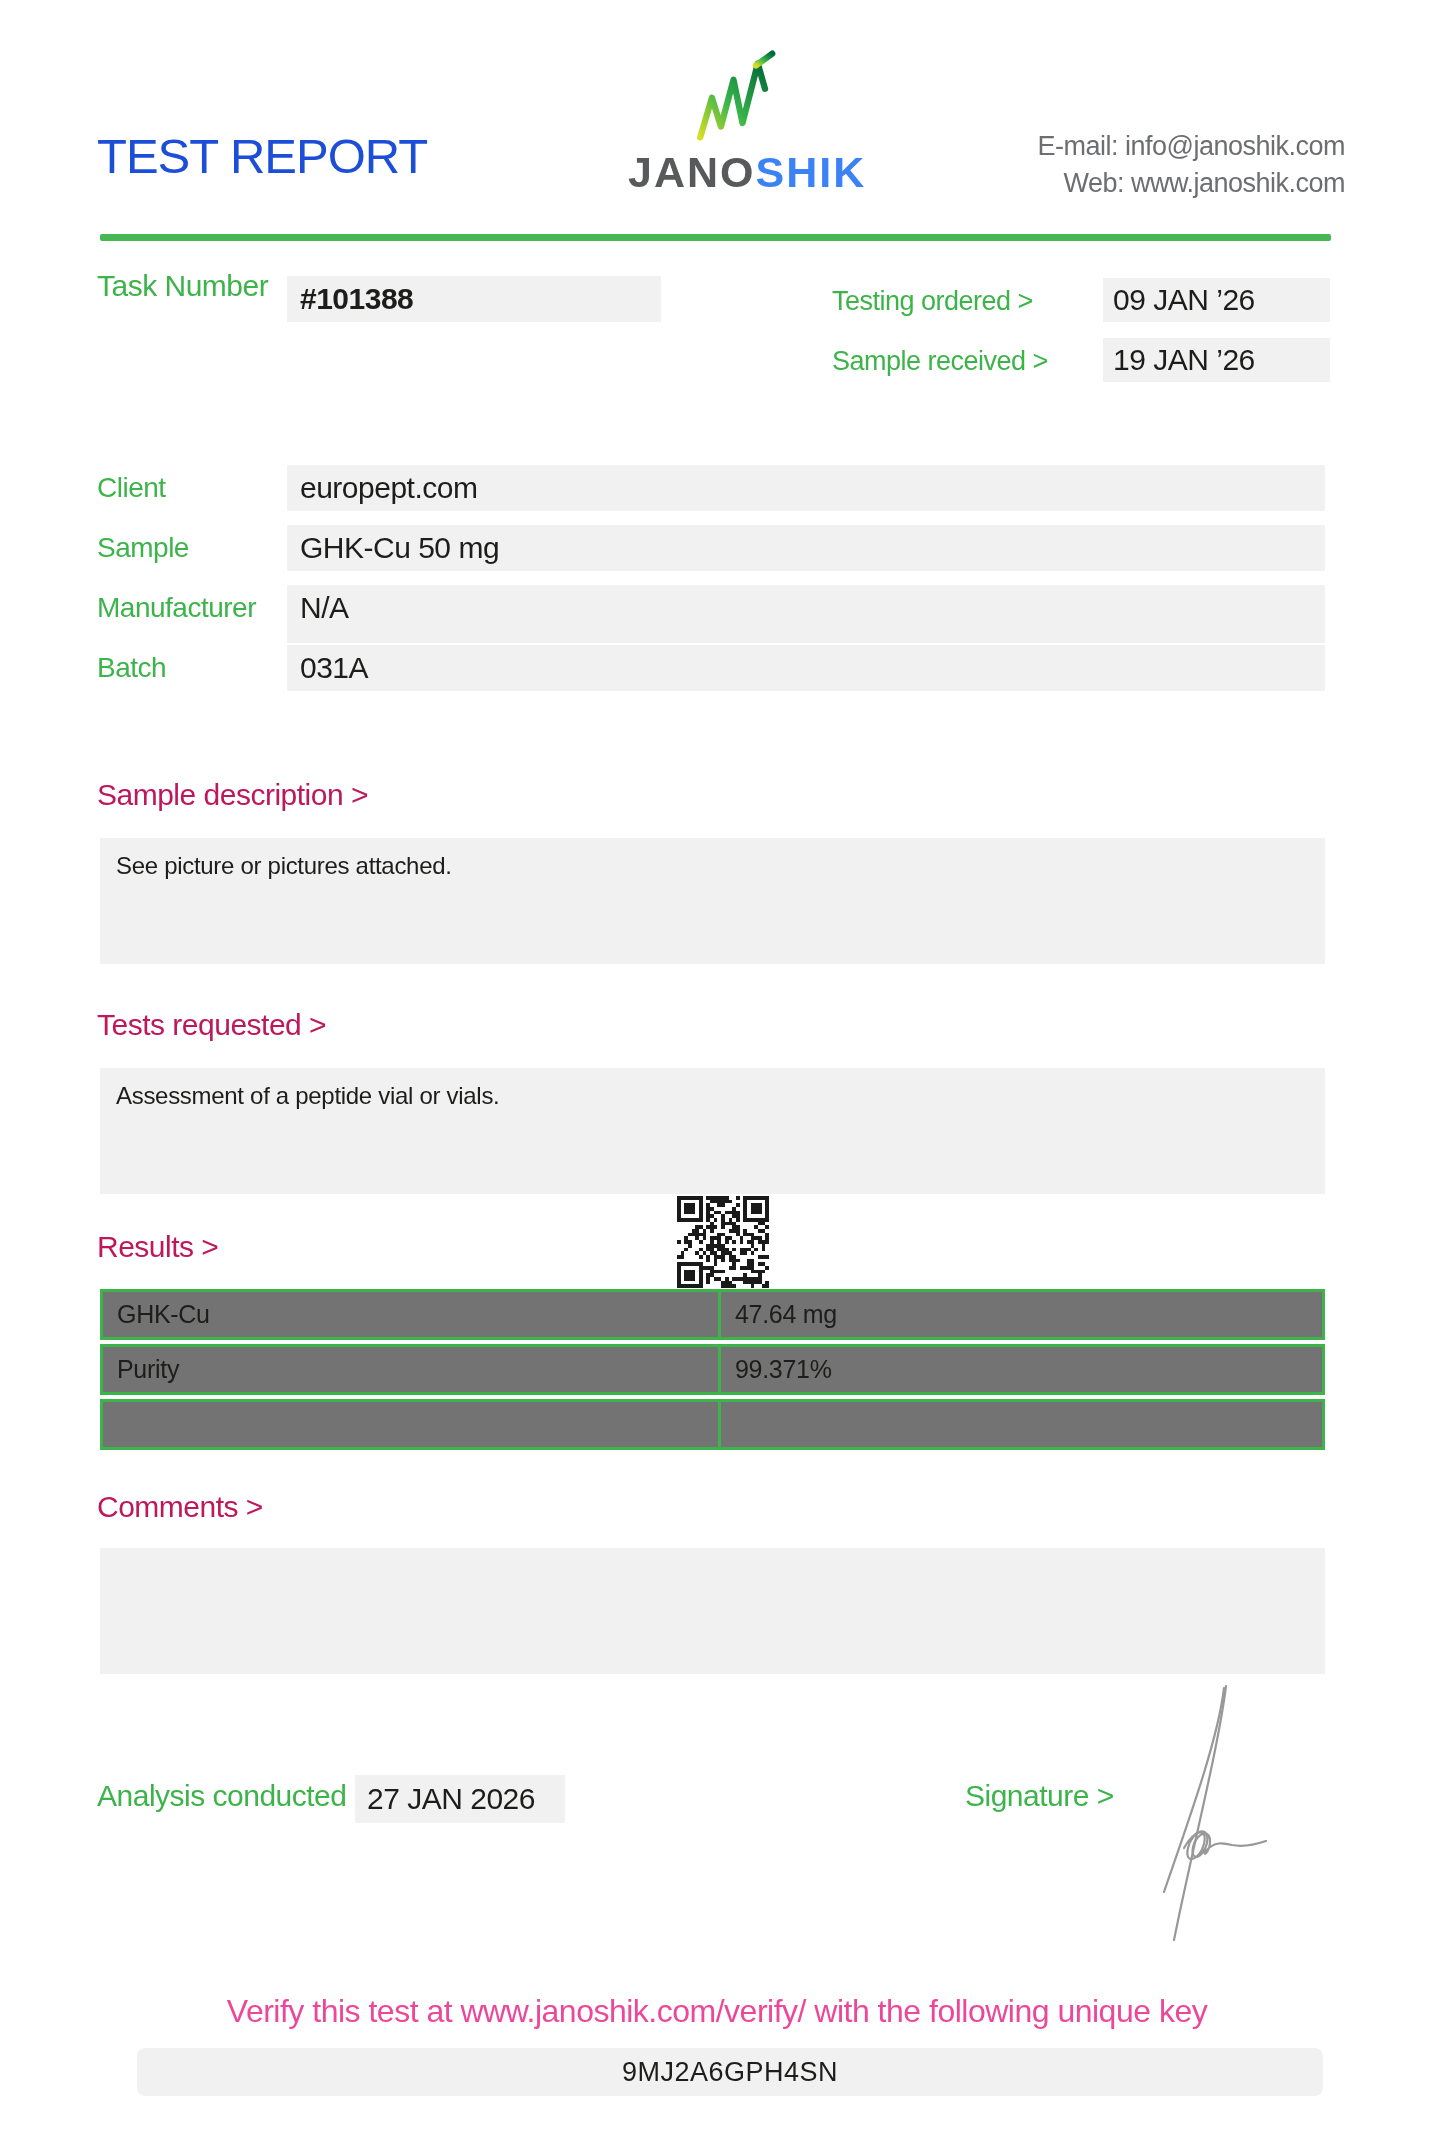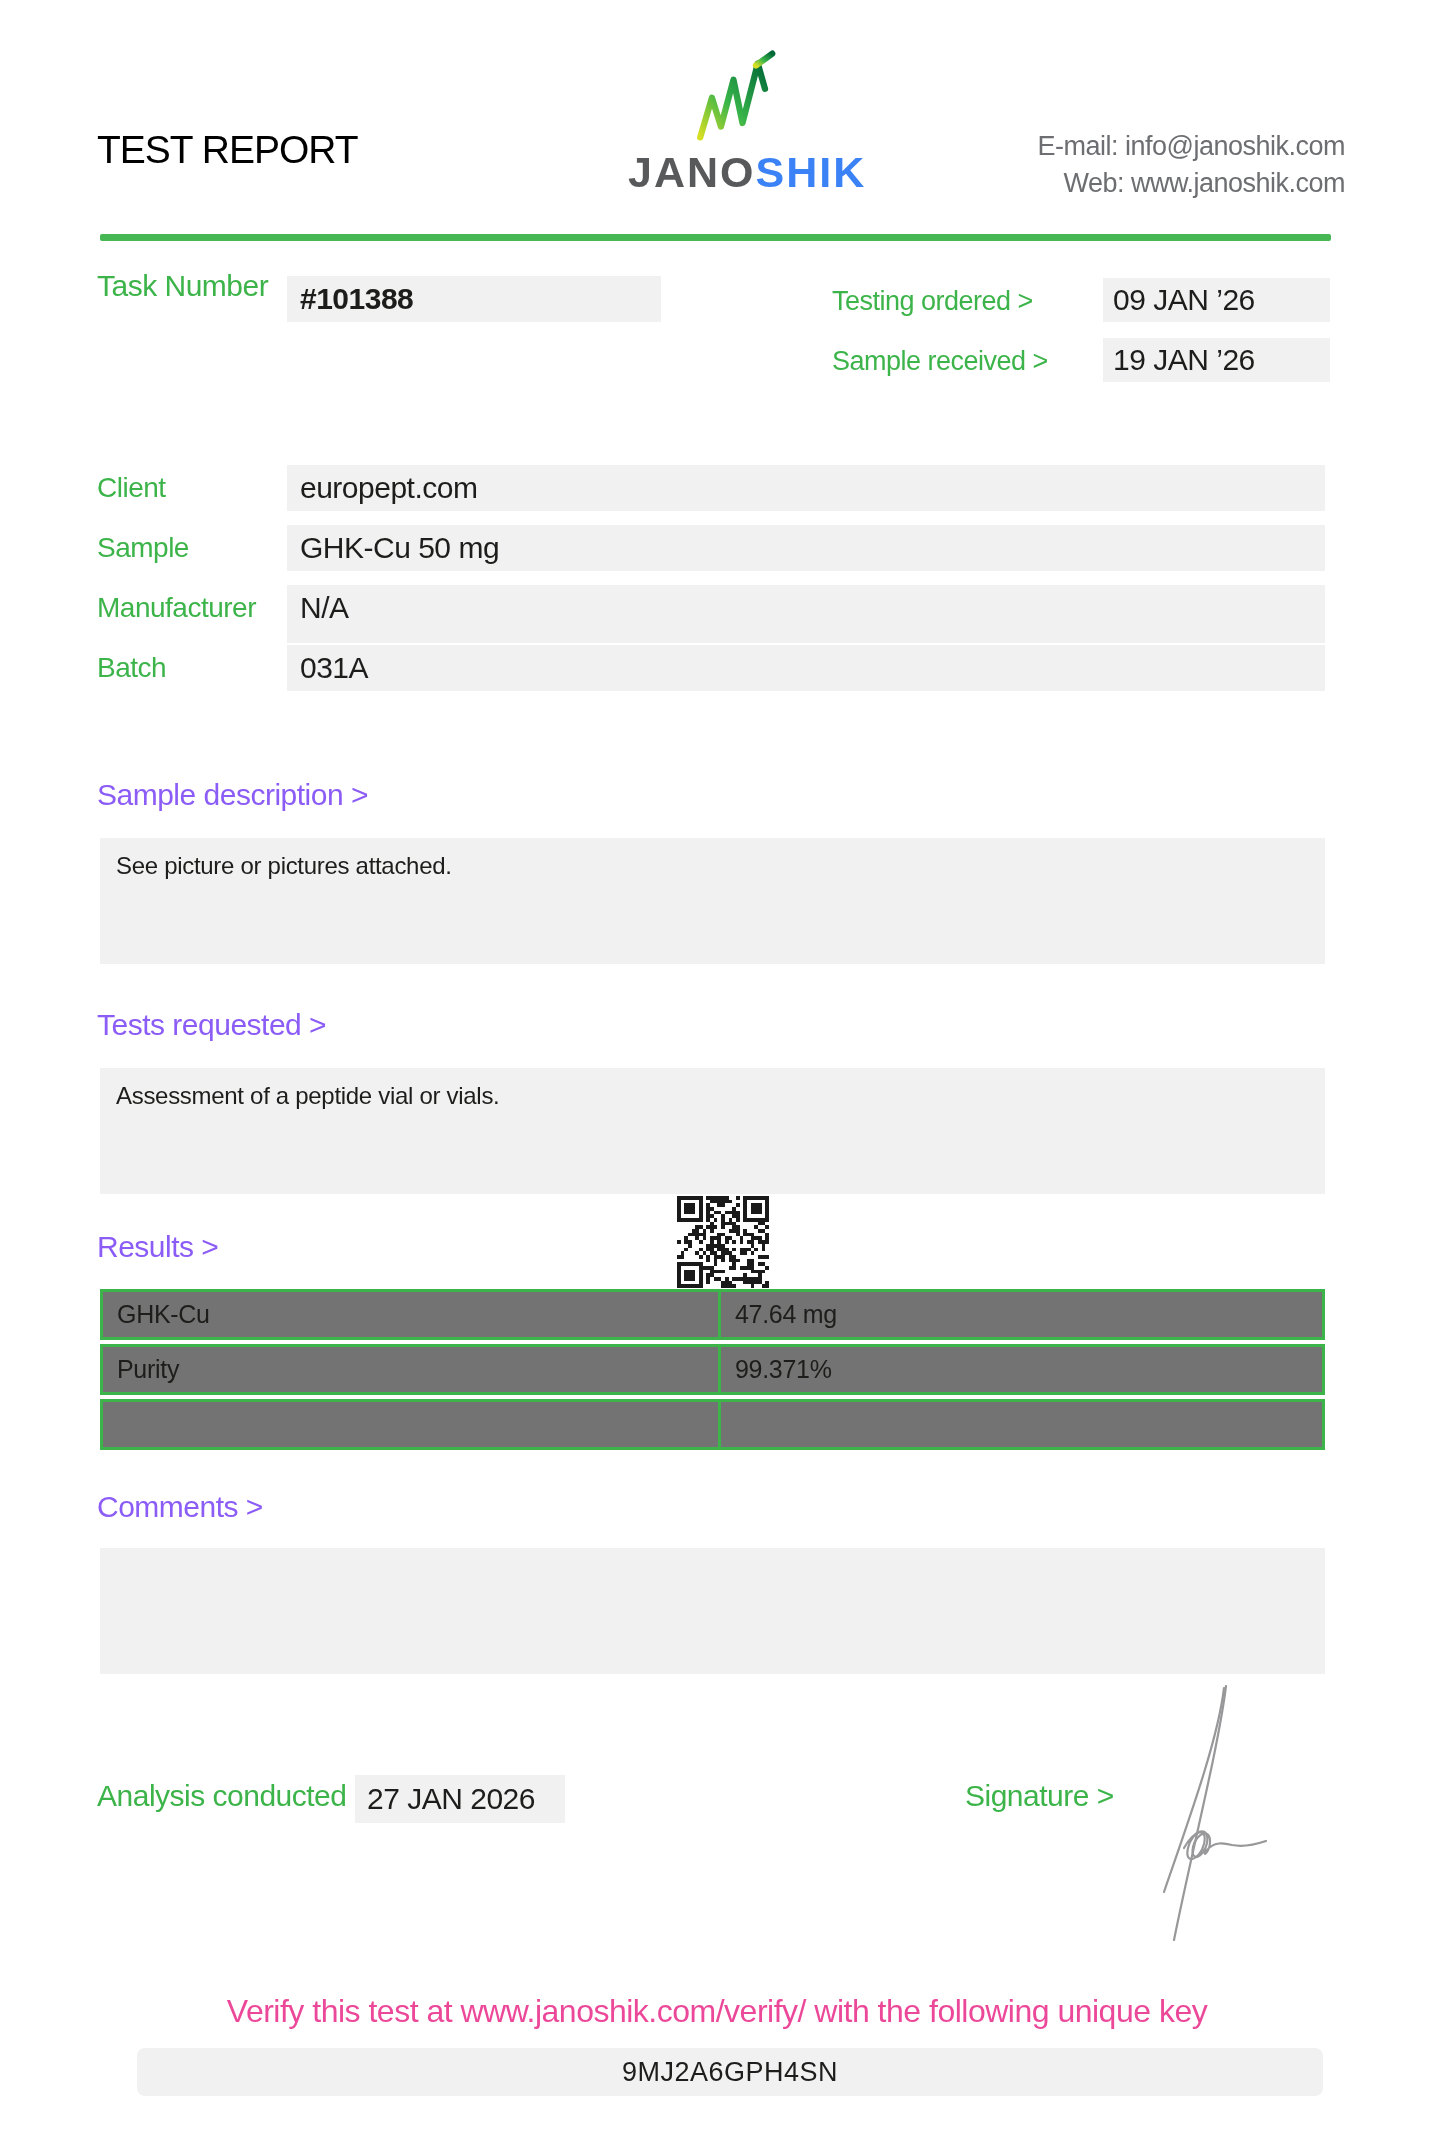--- a/index.html
+++ b/index.html
@@ -18,23 +18,23 @@
   }
   .field .val{
     display:block;
     padding-left:13px;
     font-size:30px;
     color:#1d1d1b;
     letter-spacing:-0.5px;
     white-space:nowrap;
   }
   .page-title{
-    font-size:39px;
+    font-size:49px;
     letter-spacing:-1px;
-    color:#000000;
+    color:#1d4ed8;
     white-space:nowrap;
   }
   .logo-text{
     font-size:43px;
     font-weight:bold;
     letter-spacing:2px;
     white-space:nowrap;
   }
   .logo-text .jano{color:#58595b;}
   .logo-text .shik{color:#3b82f6;}
@@ -53,21 +53,21 @@
   }
   .lbl{
     font-size:30px;
     color:#3cb44a;
     letter-spacing:-0.5px;
     white-space:nowrap;
   }
   .lbl.small{font-size:27px;}
   .heading{
     font-size:30px;
-    color:#8b5cf6;
+    color:#be185d;
     letter-spacing:-0.5px;
     white-space:nowrap;
   }
   .graybox{
     position:absolute;
     background:#f1f1f2;
     box-sizing:border-box;
     padding:14px 16px;
     font-size:24px;
     color:#1d1d1b;

